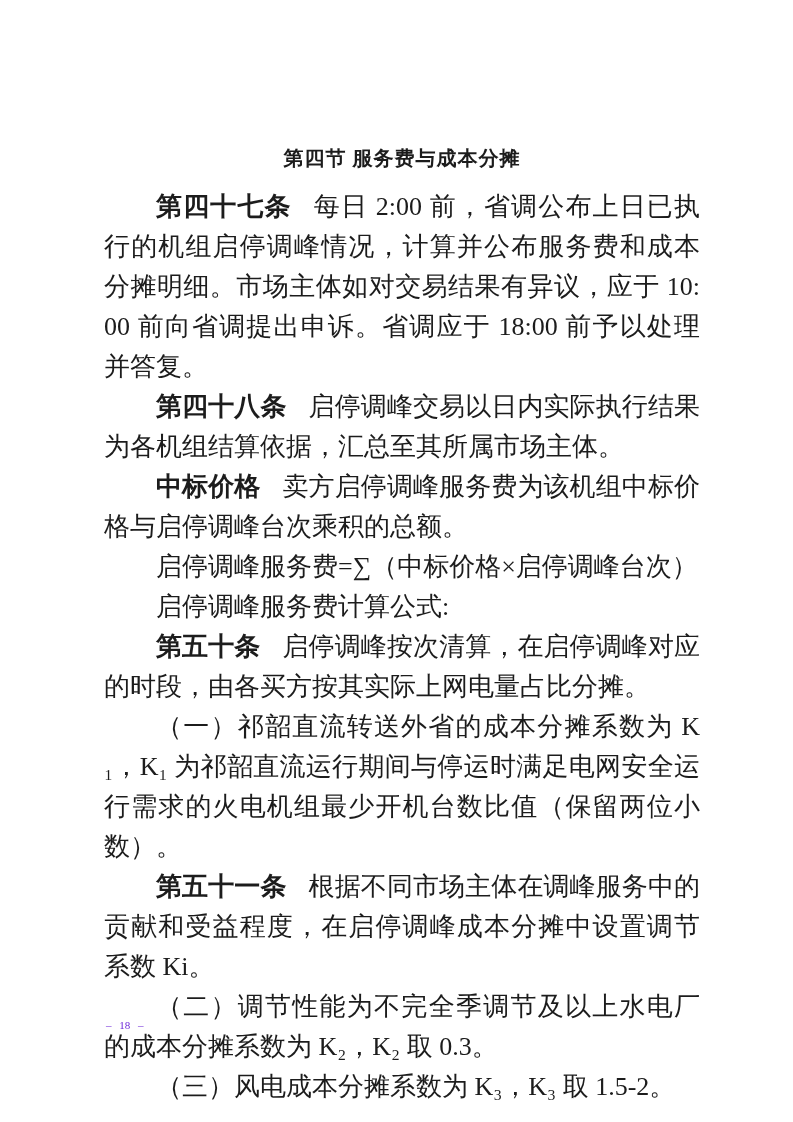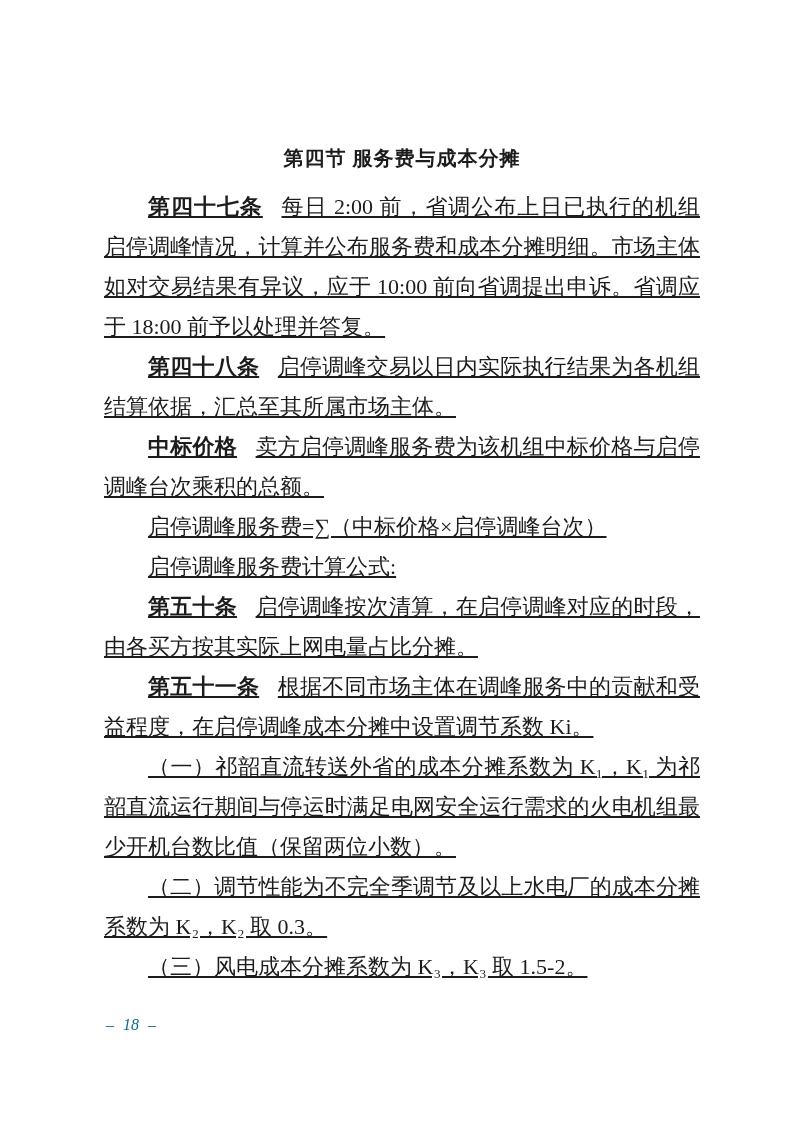--- a/index.html
+++ b/index.html
@@ -28,58 +28,56 @@
   }
   .doc-title {
     font-size: 20px;
     font-weight: bold;
     text-align: center;
     line-height: 32px;
     margin: 0 0 13px 0;
     letter-spacing: 1px;
   }
   .para {
-    font-size: 22px;
+    font-size: 26px;
     line-height: 40px;
     text-align: justify;
     text-justify: inter-ideograph;
     text-indent: 2em;
     margin: 0;
     word-break: break-all;
-    text-decoration: underline;
   }
   .para-heading {
     font-weight: bold;
     margin-right: 0.85em;
   }
   .page-number {
     position: absolute;
     left: 106px;
     top: 1014px;
-    font-size: 16px;
+    font-size: 11px;
     line-height: 22px;
-    color: #0369a1;
+    color: #6d28d9;
     word-spacing: 5px;
-    font-style: italic;
   }
 </style>
 </head>
 <body>
 
 <div class="page">
   <div class="content">
     <h1 class="doc-title">第四节 服务费与成本分摊</h1>
     <div>
 
     <p class="para"><span class="para-heading">第四十七条</span><span>每日 2:00 前，省调公布上日已执行的机组启停调峰情况，计算并公布服务费和成本分摊明细。市场主体如对交易结果有异议，应于 10:00 前向省调提出申诉。省调应于 18:00 前予以处理并答复。</span></p>
         <p class="para"><span class="para-heading">第四十八条</span><span>启停调峰交易以日内实际执行结果为各机组结算依据，汇总至其所属市场主体。</span></p>
         <p class="para"><span class="para-heading">中标价格</span><span>卖方启停调峰服务费为该机组中标价格与启停调峰台次乘积的总额。</span></p>
         <p class="para"><span>启停调峰服务费=∑（中标价格×启停调峰台次）</span></p>
         <p class="para"><span>启停调峰服务费计算公式:</span></p>
         <p class="para"><span class="para-heading">第五十条</span><span>启停调峰按次清算，在启停调峰对应的时段，由各买方按其实际上网电量占比分摊。</span></p>
+        <p class="para"><span>（一）祁韶直流转送外省的成本分摊系数为 K₁，K₁ 为祁韶直流运行期间与停运时满足电网安全运行需求的火电机组最少开机台数比值（保留两位小数）。</span></p>
         <p class="para"><span class="para-heading">第五十一条</span><span>根据不同市场主体在调峰服务中的贡献和受益程度，在启停调峰成本分摊中设置调节系数 Ki。</span></p>
-        <p class="para"><span>（一）祁韶直流转送外省的成本分摊系数为 K₁，K₁ 为祁韶直流运行期间与停运时满足电网安全运行需求的火电机组最少开机台数比值（保留两位小数）。</span></p>
         <p class="para"><span>（二）调节性能为不完全季调节及以上水电厂的成本分摊系数为 K₂，K₂ 取 0.3。</span></p>
         <p class="para"><span>（三）风电成本分摊系数为 K₃，K₃ 取 1.5-2。</span></p>
       </div>
   </div>
   <div class="page-number">– 18 –</div>
 </div>
 
 </body></html>

